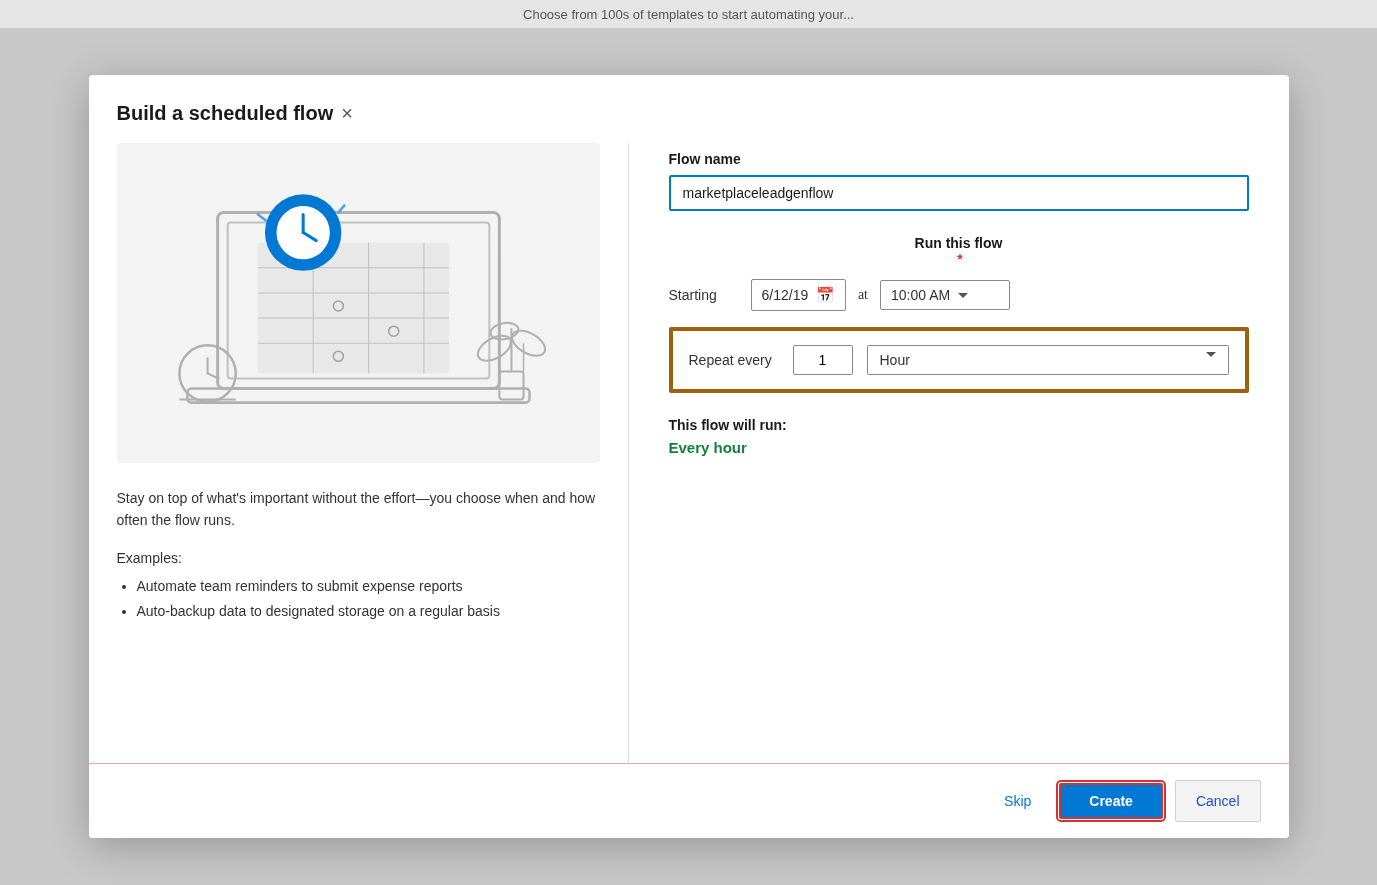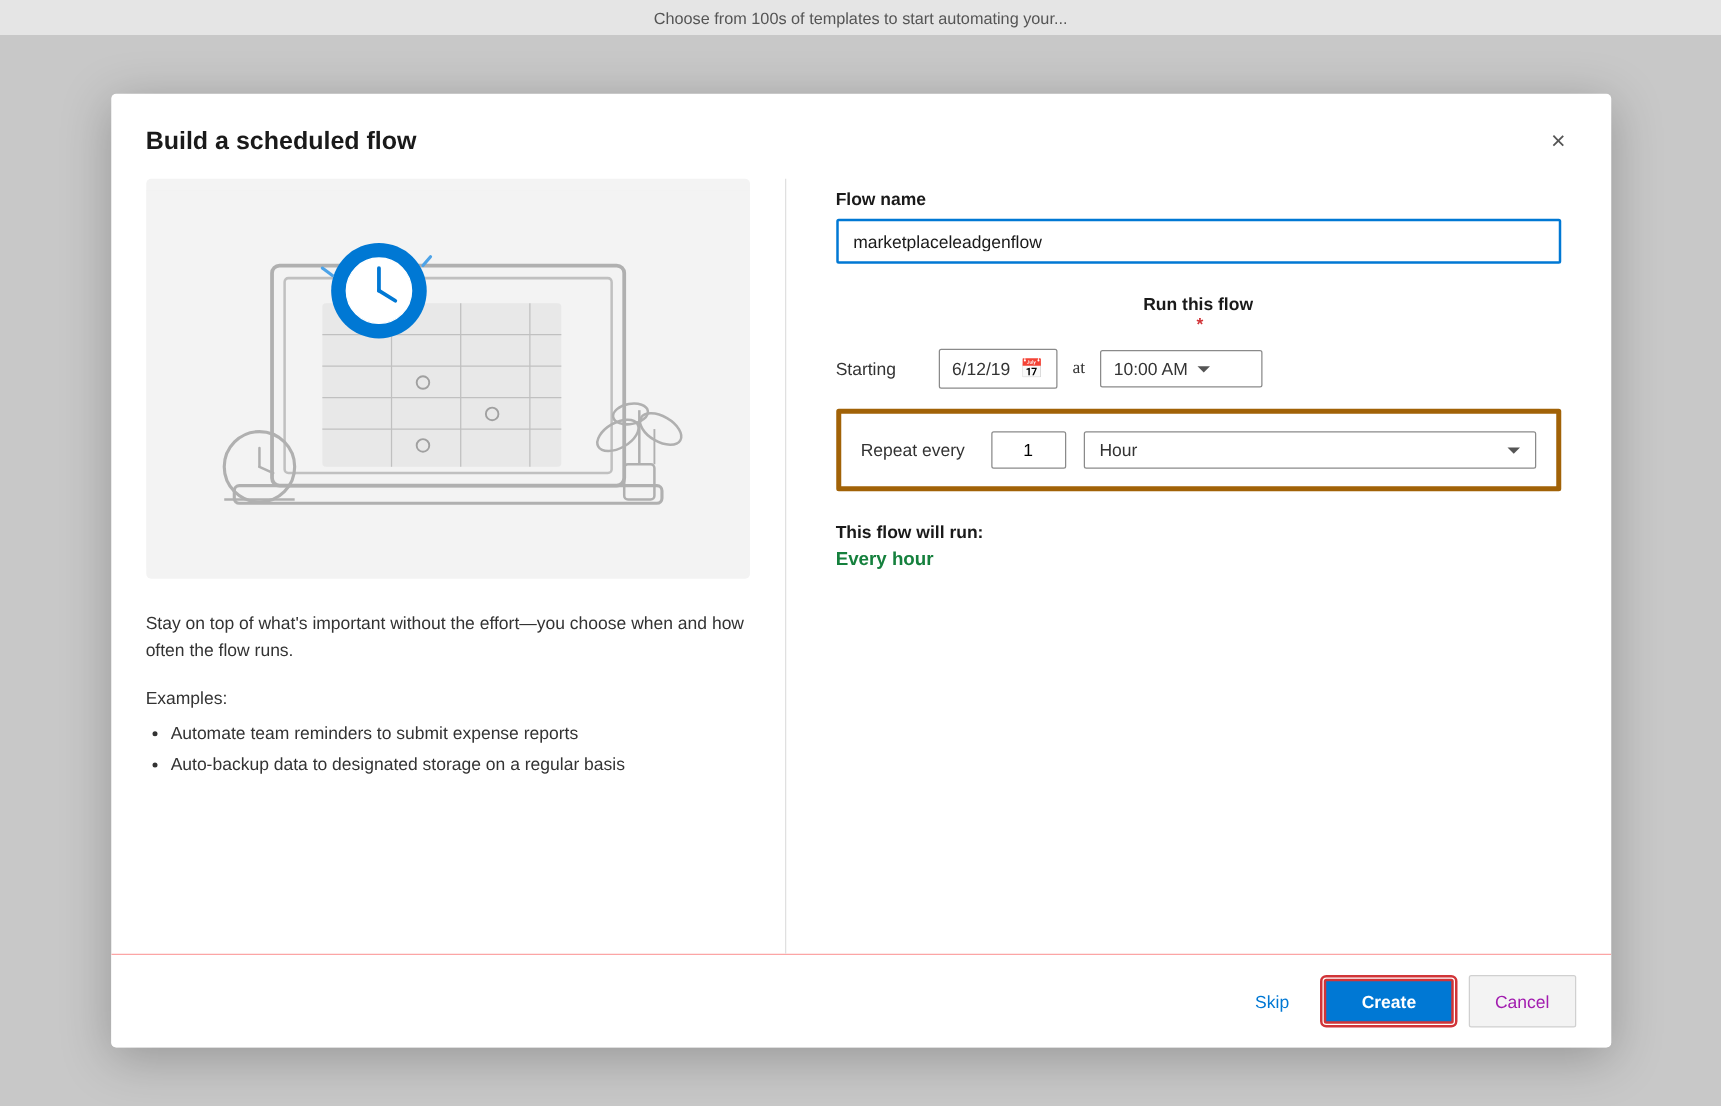--- a/index.html
+++ b/index.html
@@ -45,21 +45,20 @@
       max-width: 1300px;
       position: relative;
       overflow: hidden;
       margin-top: 28px;
     }
     .dialog-header {
       padding: 24px 28px 16px 28px;
       border-bottom: none;
       display: flex;
       align-items: center;
-      justify-content: space-between;
     }
     .dialog-title {
       font-size: 20px;
       font-weight: 600;
       color: #1a1a1a;
     }
     .close-btn {
       background: none;
       border: none;
       cursor: pointer;
@@ -214,21 +213,20 @@
       width: 60px;
       text-align: center;
       background: #fff;
     }
     .repeat-unit {
       border: 1px solid #8a8a8a;
       border-radius: 2px;
       padding: 6px 12px;
       font-size: 14px;
       display: flex;
-      align-items: center;
       justify-content: space-between;
       gap: 12px;
       background: #fff;
       cursor: pointer;
       flex: 1;
     }
     .flow-run-section {
       margin-top: 8px;
     }
     .flow-run-title {
@@ -272,21 +270,21 @@
       outline: 2px solid #d13438;
       outline-offset: 1px;
     }
     .cancel-btn {
       background: #f3f3f3;
       border: 1px solid #d0d0d0;
       border-radius: 2px;
       padding: 12px 20px;
       font-size: 14px;
       cursor: pointer;
-      color: #a21caf;
+      color: #1d4ed8;
     }
     .chevron-down {
       display: inline-block;
       width: 0;
       height: 0;
       border-left: 5px solid transparent;
       border-right: 5px solid transparent;
       border-top: 5px solid #555;
       vertical-align: middle;
     }

